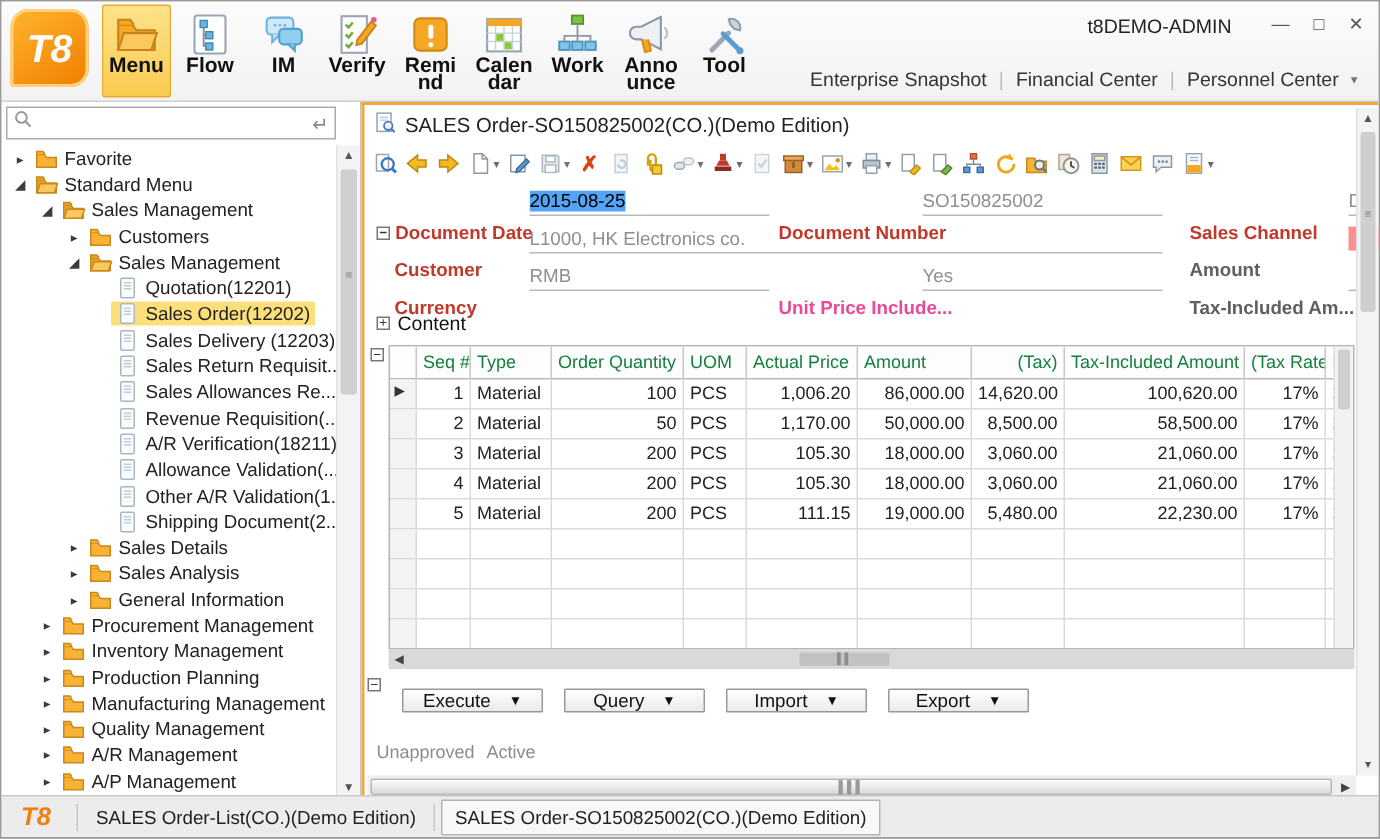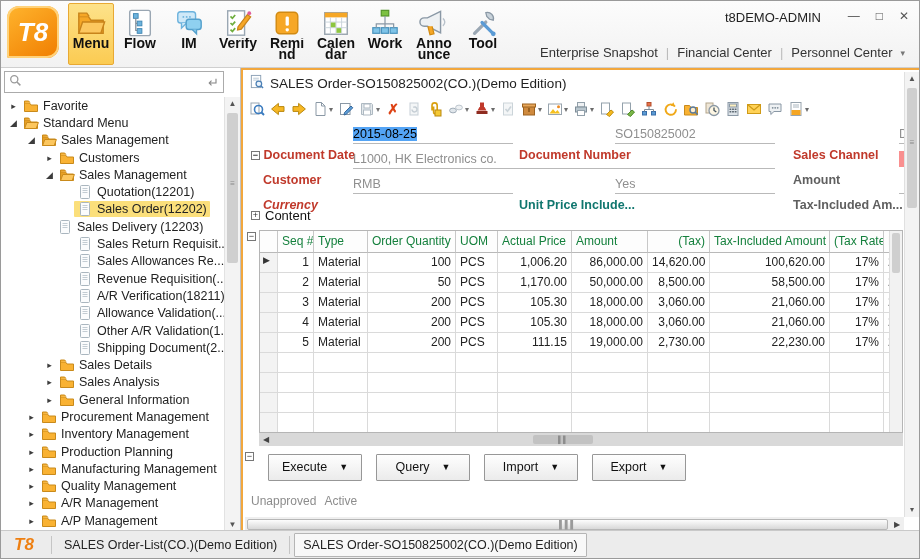--- a/index.html
+++ b/index.html
@@ -75,21 +75,21 @@
   .gcell.r { text-align:right; }
   .gcell.red { color:#c0392b; }
   .grid-vscroll { position:absolute; top:0; right:0; bottom:0; width:13px; background:#f2f2f2; border-left:1px solid #ddd; }
   .grid-vscroll .vthumb { top:2px; height:40px; }
   .grid-hscroll { position:absolute; left:14px; right:0; bottom:0; height:13px; background:#d9d9d9; display:flex; align-items:center; }
   .grid-hscroll .harr { width:14px; font-size:8px; color:#444; text-align:center; }
   .grid-hscroll .hthumb { margin-left:260px; width:60px; height:9px; background:#c2c2c2; border-radius:2px; text-align:center; font-size:7px; color:#8d8d8d; line-height:9px; }
   
   .actions { position:absolute; top:382px; left:2px; right:16px; height:30px; display:flex; align-items:center; gap:14px; }
   .actions .collapse-box { margin-right:0; align-self:flex-start; }
-  .abtn { width:94px; height:27px; border:1px solid #979797; background:linear-gradient(#fefefe,#ebebeb);
+  .abtn { width:94px; height:16px; border:1px solid #979797; background:linear-gradient(#fefefe,#ebebeb);
     display:flex; align-items:center; justify-content:center; gap:12px; font-size:12.5px; color:#111; border-radius:1px; }
   .abtn .dd { font-size:9px; color:#111; }
   .statusbar { position:absolute; top:424px; left:8px; display:flex; gap:8px; font-size:12px; color:#8c8c8c; }
   
   .doc-vscroll { position:absolute; top:2px; right:0; width:15px; bottom:15px; background:#f3f3f3; border-left:1px solid #e0e0e0; }
   .doc-vscroll .vthumb { top:16px; height:120px; line-height:120px; }
   .doc-vscroll .vthumb .grip { display:block; line-height:10px; position:relative; top:50px; }
   .doc-hscroll { position:absolute; left:2px; right:15px; bottom:0; height:15px; background:#efefef; display:flex; align-items:center; }
   .doc-hscroll .harr { width:14px; font-size:8px; color:#444; text-align:center; }
   .doc-hscroll .hthumb { flex:1; margin:0 2px; height:11px; background:linear-gradient(#fdfdfd,#d8d8d8); border:1px solid #b7b7b7;
@@ -322,21 +322,21 @@
           <span class="node-body">
             <span style="display:flex">
               <svg width="16" height="16" viewBox="0 0 16 16">
                 <rect x="3.5" y="1.5" width="9" height="13" rx="1" fill="#fbfcfd" stroke="#aab6bf"></rect>
                 <path d="M5.5 4.5 h5 M5.5 6.5 h5 M5.5 8.5 h5" stroke="#c3ccd3"></path>
               </svg>
             </span>
             <span>Sales Order(12202)</span>
           </span>
         </div>
-        <div class="titem" style="padding-left: 40px; align-items: center;">
+        <div class="titem" style="padding-left: 60px; align-items: center;">
           <span class="exp"></span>
           <span class="node-body">
             <span style="display:flex">
               <svg width="16" height="16" viewBox="0 0 16 16">
                 <rect x="3.5" y="1.5" width="9" height="13" rx="1" fill="#fbfcfd" stroke="#aab6bf"></rect>
                 <path d="M5.5 4.5 h5 M5.5 6.5 h5 M5.5 8.5 h5" stroke="#c3ccd3"></path>
               </svg>
             </span>
             <span>Sales Delivery (12203)</span>
           </span>
@@ -748,23 +748,23 @@
       <span class="flabel" style="left:268px;top:4px;">Document Number</span>
       <span class="fvalue" style="left:364px;top:3px;width:160px;">SO150825002</span>
       <span class="flabel" style="left:542px;top:4px;">Sales Channel</span>
       <span class="fvalue" style="left:648px;top:3px;width:28px;">D</span>
 
       <span class="flabel" style="left:12px;top:29px;">Customer</span>
       <span class="fvalue" style="left:102px;top:28px;width:422px;">L1000, HK Electronics co.</span>
       <span class="flabel plain" style="left:542px;top:29px;">Amount</span>
       <span class="pinkbox" style="left:648px;top:27px;width:28px;"></span>
 
-      <span class="flabel" style="left:12px;top:54px;font-style:italic;">Currency</span>
+      <span class="flabel" style="left:12px;top:54px;">Currency</span>
       <span class="fvalue" style="left:102px;top:53px;width:160px;">RMB</span>
-      <span class="flabel plain" style="left:268px;top:54px;color:#0f766e;">Unit Price Include...</span>
+      <span class="flabel plain" style="left:268px;top:54px;color:#ec4899;">Unit Price Include...</span>
       <span class="fvalue" style="left:364px;top:53px;width:160px;">Yes</span>
       <span class="flabel plain" style="left:542px;top:54px;">Tax-Included Am...</span>
       <span class="fvalue" style="left:648px;top:53px;width:28px;"></span>
     </div>
 
     <div class="content-toggle">
       <span class="collapse-box">+</span>
       <span>Content</span>
     </div>
 
@@ -838,21 +838,21 @@
               <div class="gcell" style="width: 22px;">2</div>
             </div>
             <div class="grow ">
               <div class="gcell marker" style="width: 18px;"></div>
               <div class="gcell r" style="width: 36px;">5</div>
               <div class="gcell" style="width: 54px;">Material</div>
               <div class="gcell r" style="width: 88px;">200</div>
               <div class="gcell" style="width: 42px;">PCS</div>
               <div class="gcell r" style="width: 74px;">111.15</div>
               <div class="gcell r" style="width: 76px;">19,000.00</div>
-              <div class="gcell r" style="width: 62px;">2,730.00</div>
+              <div class="gcell r" style="width: 62px;">5,480.00</div>
               <div class="gcell r" style="width: 120px;">22,230.00</div>
               <div class="gcell r" style="width: 54px;">17%</div>
               <div class="gcell" style="width: 22px;">2</div>
             </div>
             <div class="grow ">
               <div class="gcell marker" style="width: 18px;"></div>
               <div class="gcell" style="width: 36px;"></div>
               <div class="gcell" style="width: 54px;"></div>
               <div class="gcell" style="width: 88px;"></div>
               <div class="gcell" style="width: 42px;"></div>

